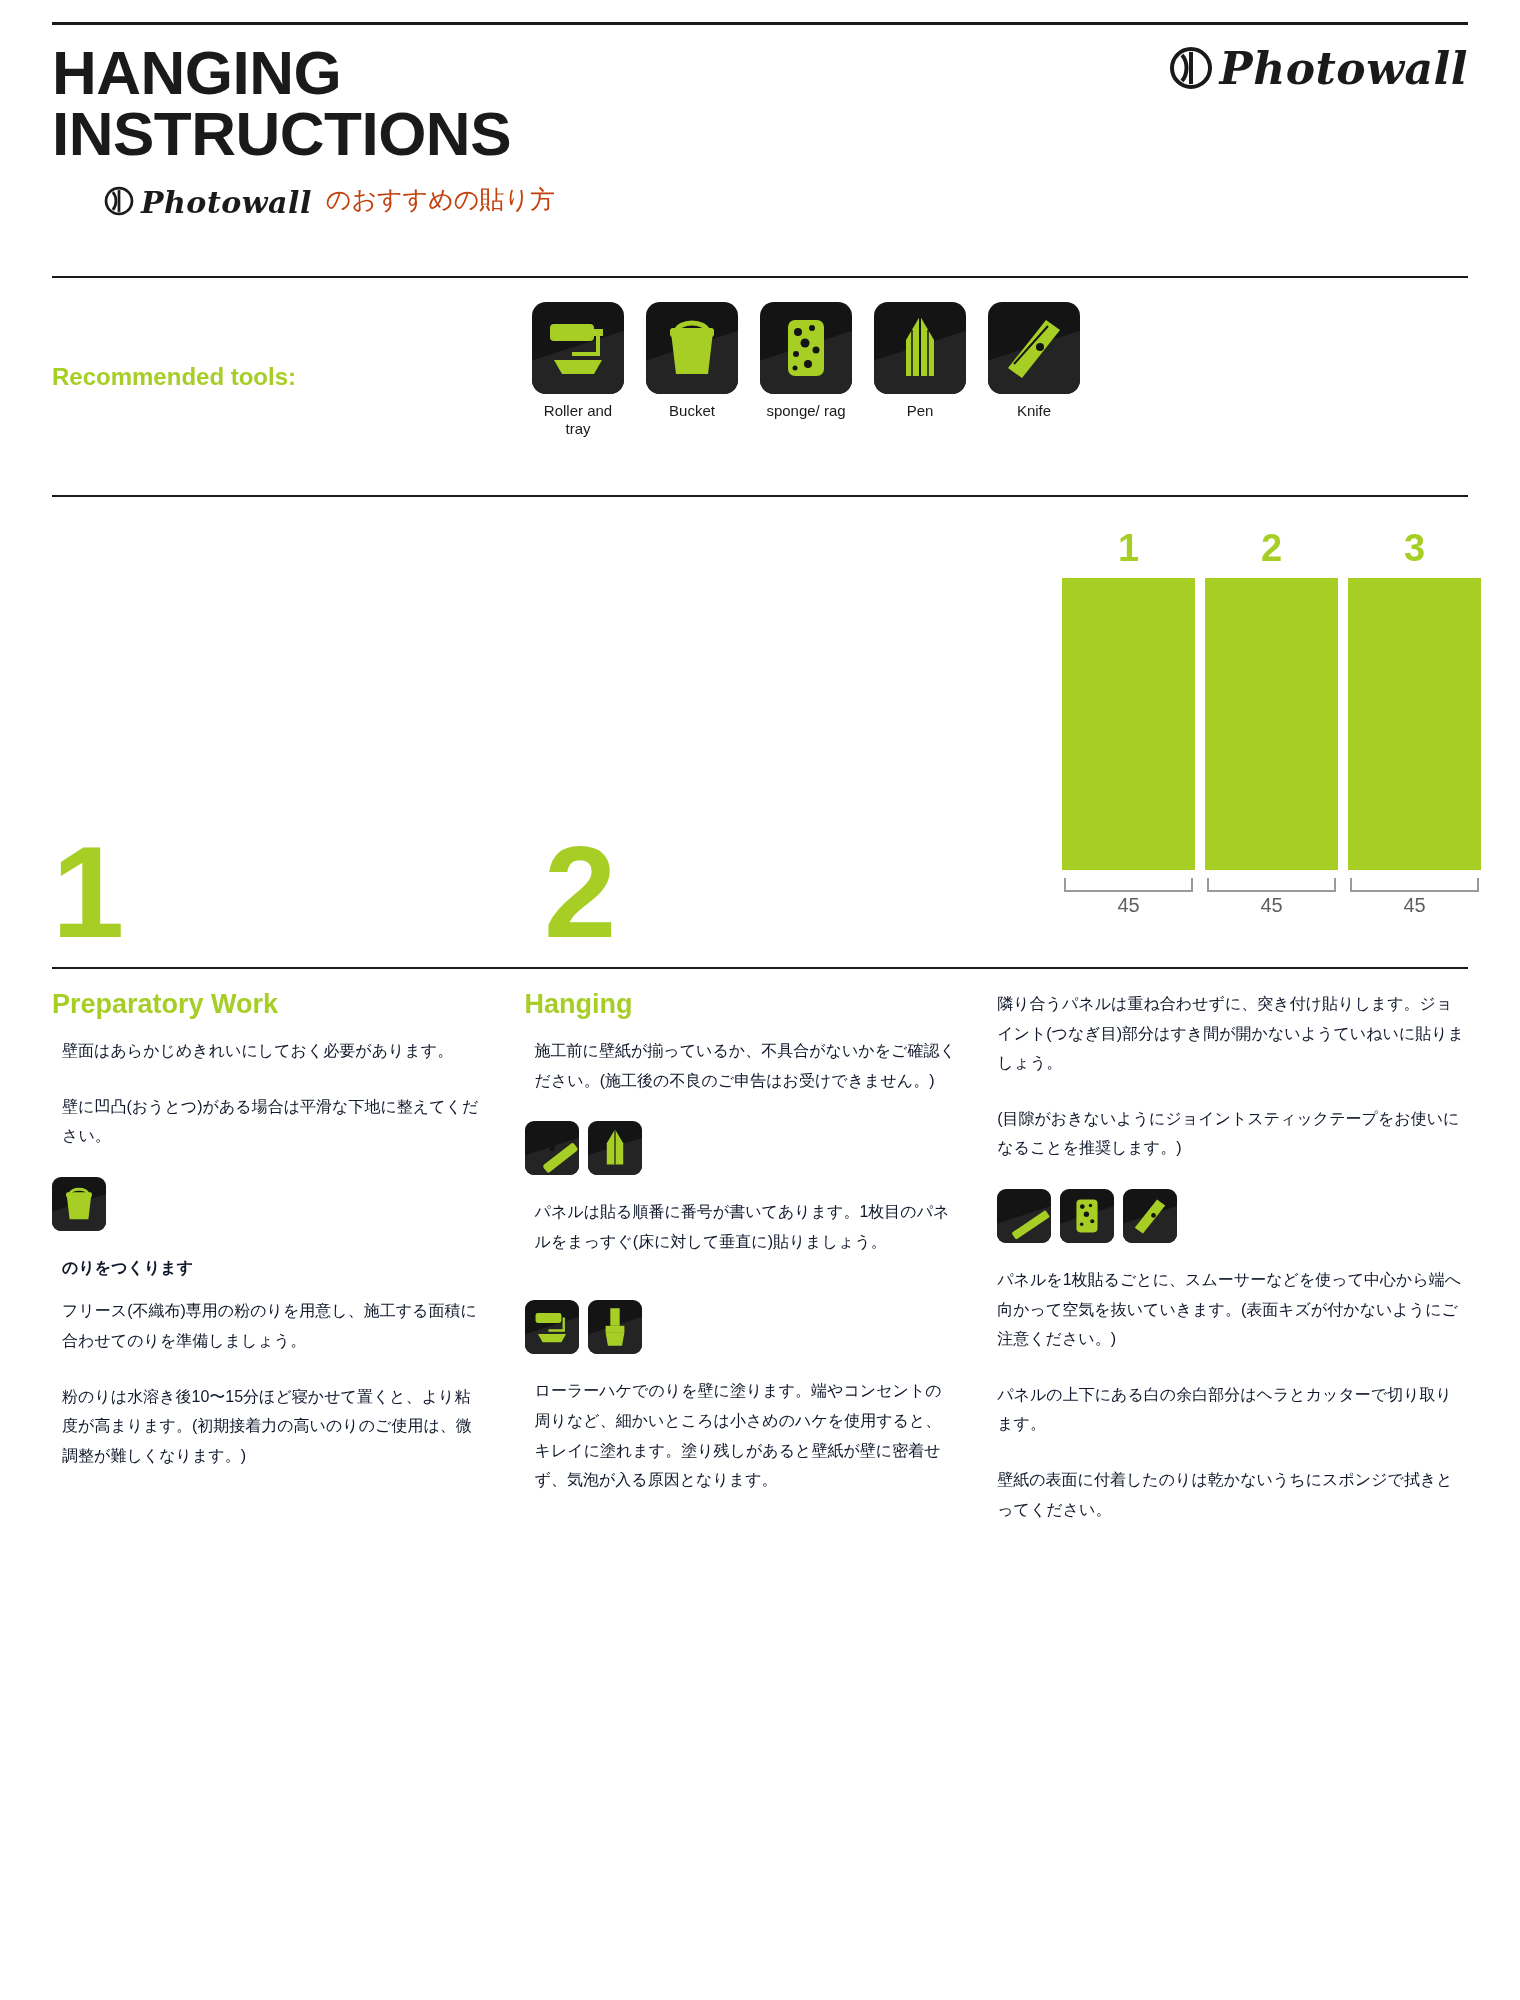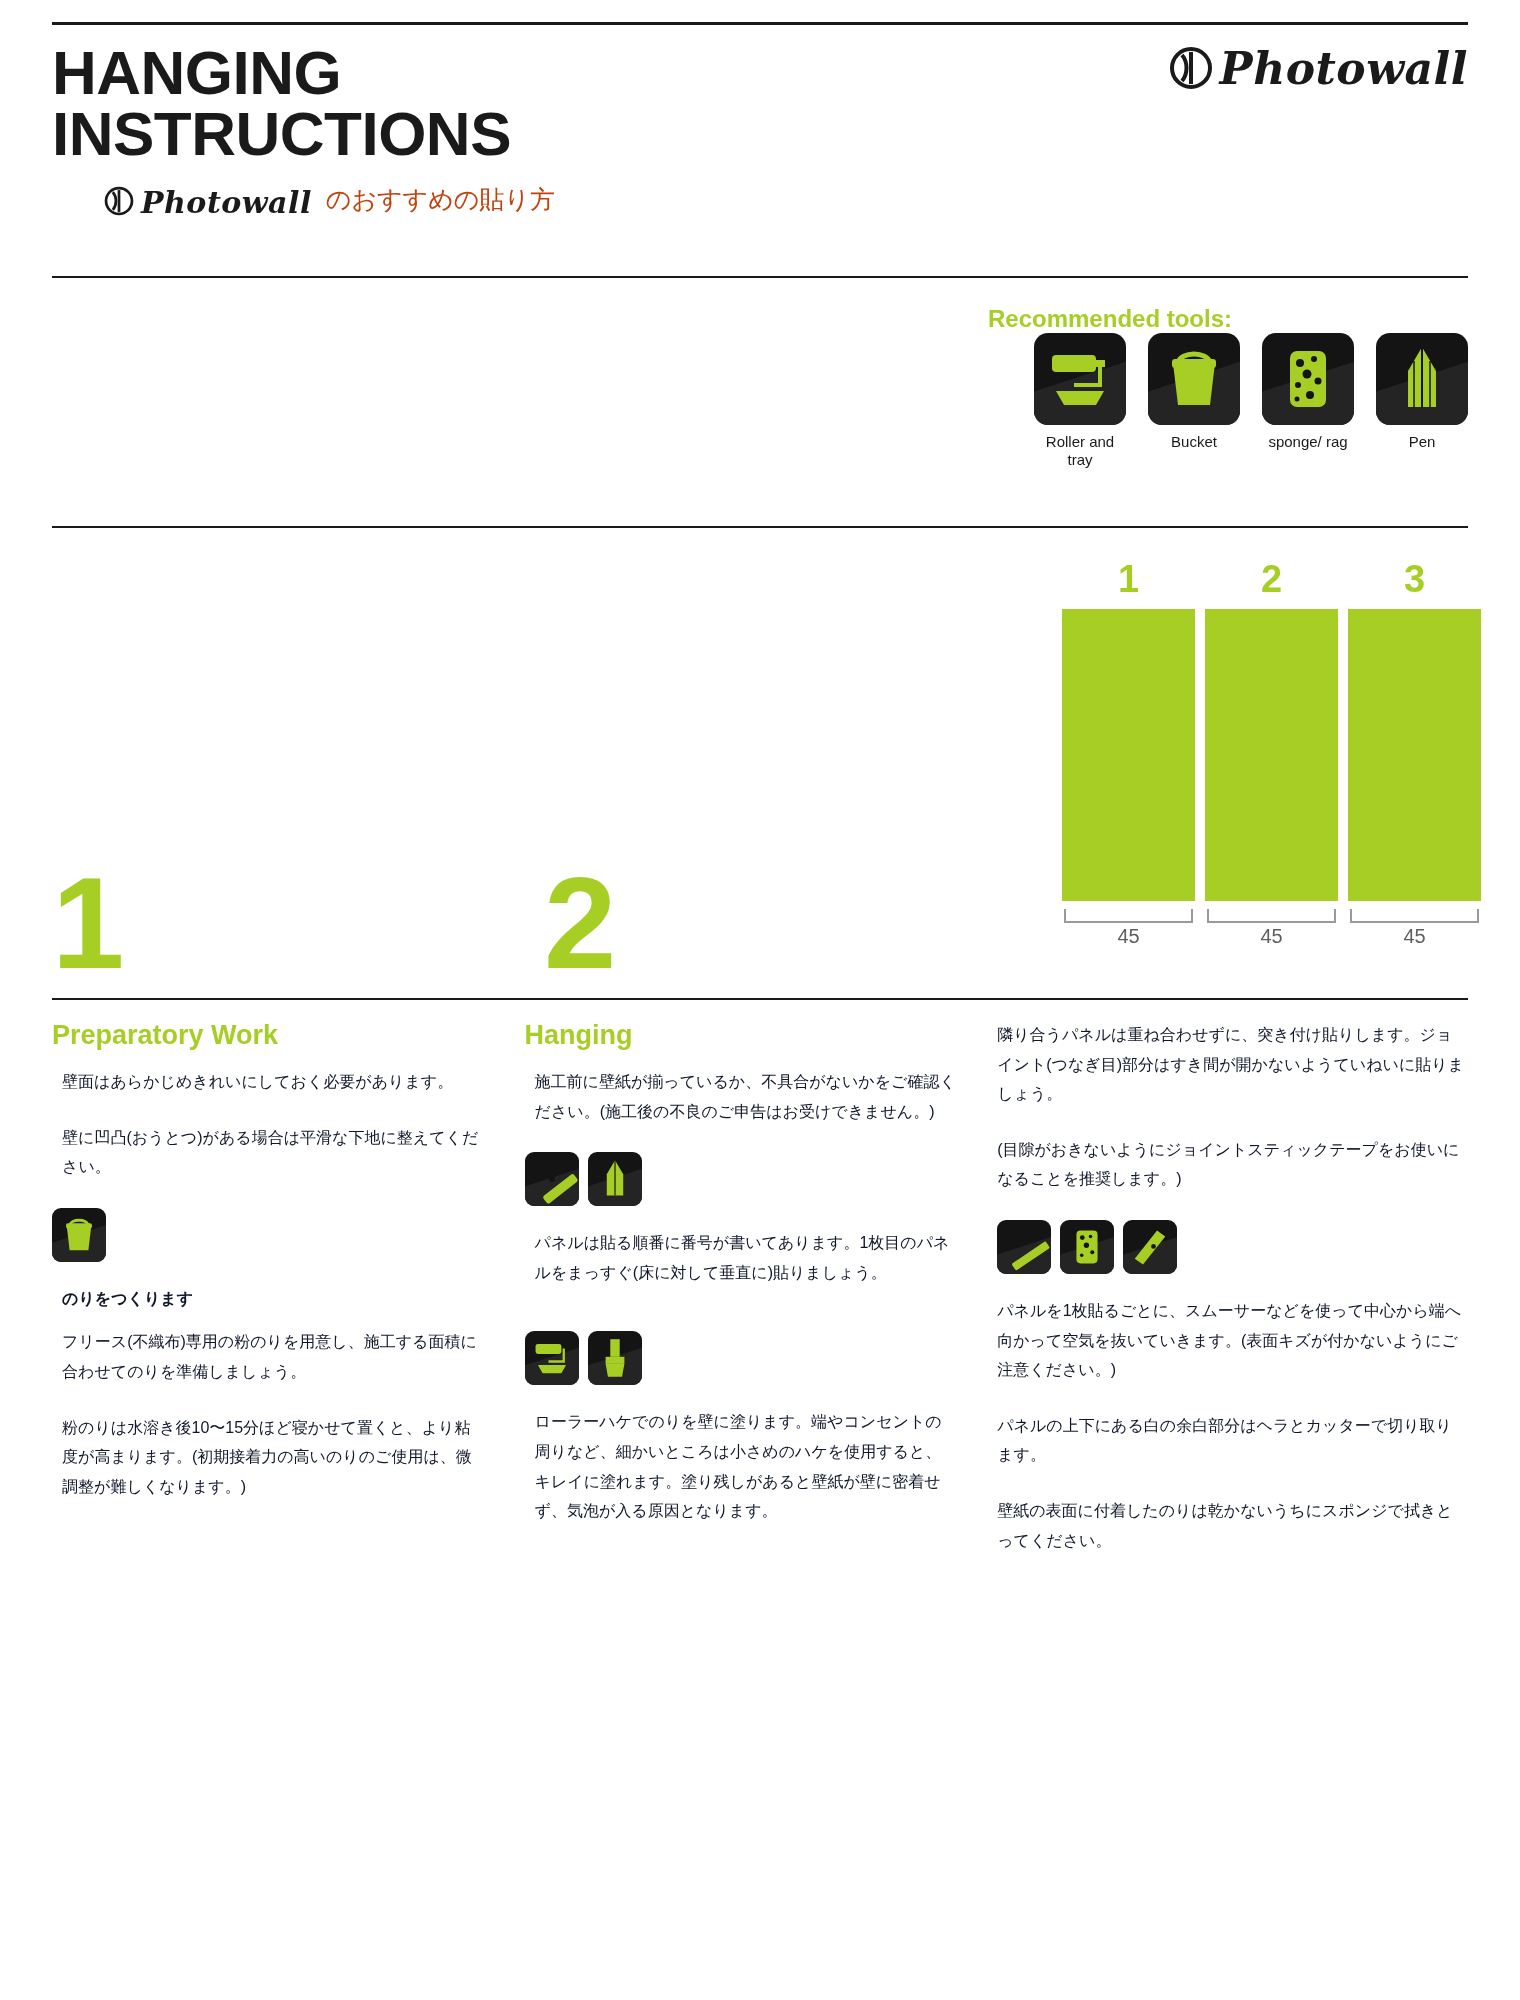--- a/index.html
+++ b/index.html
@@ -78,23 +78,22 @@
   .subtitle-row .wm-text { font-size: 30px; }
 
   
   .rule-thin {
     height: 2px;
     background: #1a1a1a;
     margin-top: 56px;
   }
   .tools-block {
     display: flex;
-    align-items: flex-end;
-    padding-top: 13px;
-    flex-direction: column;
+    align-items: center;
+    padding-top: 24px;
   }
   .tools-label {
     font-size: 24px;
     font-weight: bold;
     color: #a6ce25;
     width: 480px;
     padding-top: 14px;
   }
   .tools-list {
     display: flex;
@@ -341,20 +340,30 @@
           <svg width="92" height="92" viewBox="0 0 92 92">
             <path d="M46 14 L60 38 L60 74 L32 74 L32 38 Z" fill="#a6ce25"></path>
             <path d="M46 14 L46 74" stroke="#141414" stroke-width="2"></path>
             <path d="M38 28 L38 74" stroke="#141414" stroke-width="1.5"></path>
             <path d="M54 28 L54 74" stroke="#141414" stroke-width="1.5"></path>
           </svg>
         </div>
         <div class="tool-cap">Pen</div>
       </div>
 
+      <div class="tool">
+        <div class="ticon">
+          <svg width="92" height="92" viewBox="0 0 92 92">
+            <path d="M20 66 L58 18 L72 28 L34 76 Z" fill="#a6ce25"></path>
+            <path d="M26 62 L60 24" stroke="#141414" stroke-width="2"></path>
+            <circle cx="52" cy="45" r="4" fill="#141414"></circle>
+          </svg>
+        </div>
+        <div class="tool-cap">Knife</div>
+      </div>
 
     </div>
   </div>
 
   <div class="rule-thin"></div>
 
   <div class="mid">
     <div class="bignum" id="bn1">1</div>
     <div class="bignum" id="bn2">2</div>
 

